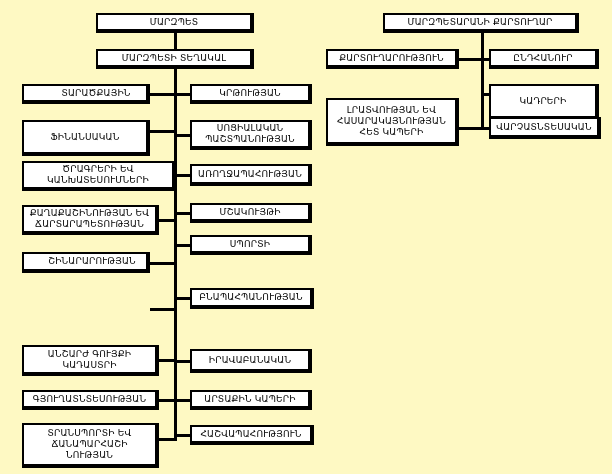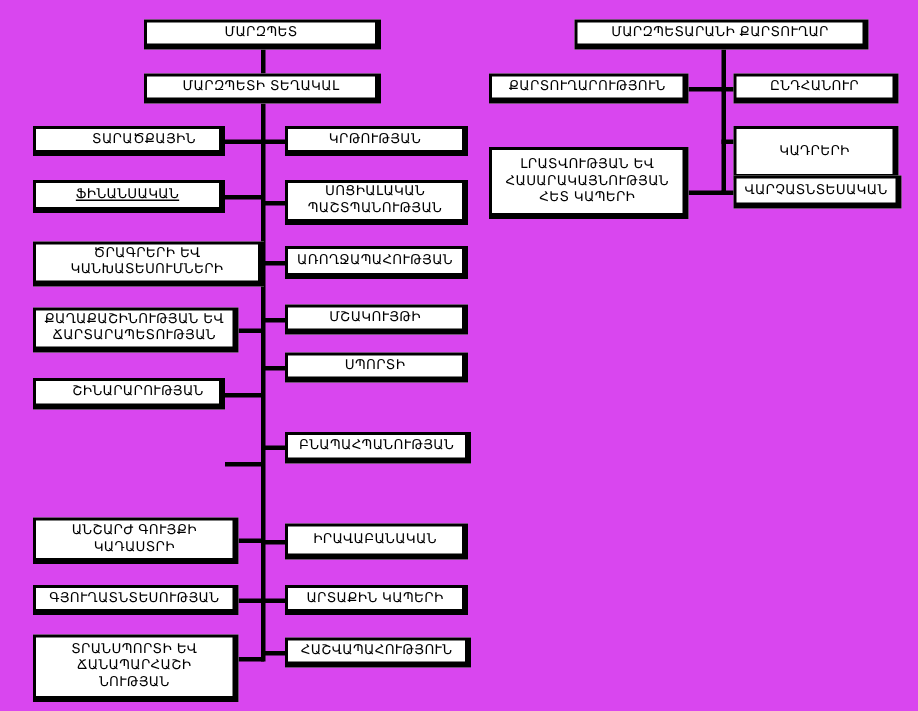--- a/index.html
+++ b/index.html
@@ -8,21 +8,21 @@
     background: #ffffff;
   }
   body {
     font-family: "DejaVu Sans", sans-serif;
     -webkit-font-smoothing: none;
   }
   #chart {
     position: relative;
     width: 612px;
     height: 474px;
-    background: #d946ef;
+    background: #fef9c3;
     overflow: hidden;
   }
   
   .node {
     position: absolute;
     box-sizing: border-box;
     background: #ffffff;
     border-top: 2px solid #000000;
     border-left: 2px solid #000000;
     border-right: 4px solid #000000;
@@ -67,21 +67,21 @@
     <span class="label">ՄԱՐԶՊԵՏԻ ՏԵՂԱԿԱԼ</span>
   </div>
 
   <div class="line v" style="left:174px; top:69px; height:372px;"></div>
 
   <div class="node" style="left:22px; top:84px; width:128px; height:20px;padding-left:24px;">
     <span class="label">ՏԱՐԱԾՔԱՅԻՆ</span>
   </div>
   <div class="line h" style="left:150px; top:93px; width:26px;"></div>
 
-  <div class="node" style="left:22px; top:120px; width:128px; height:22px;text-decoration:underline;">
+  <div class="node" style="left:22px; top:120px; width:128px; height:36px;">
     <span class="label">ՖԻՆԱՆՍԱԿԱՆ</span>
   </div>
   <div class="line h" style="left:150px; top:130px; width:26px;"></div>
 
   <div class="node" style="left:22px; top:161px; width:154px; height:30px;">
     <span class="label">ԾՐԱԳՐԵՐԻ ԵՎ
 ԿԱՆԽԱՏԵՍՈՒՄՆԵՐԻ</span>
   </div>
   <div class="line h" style="left:159px; top:175px; width:17px;"></div>
 

